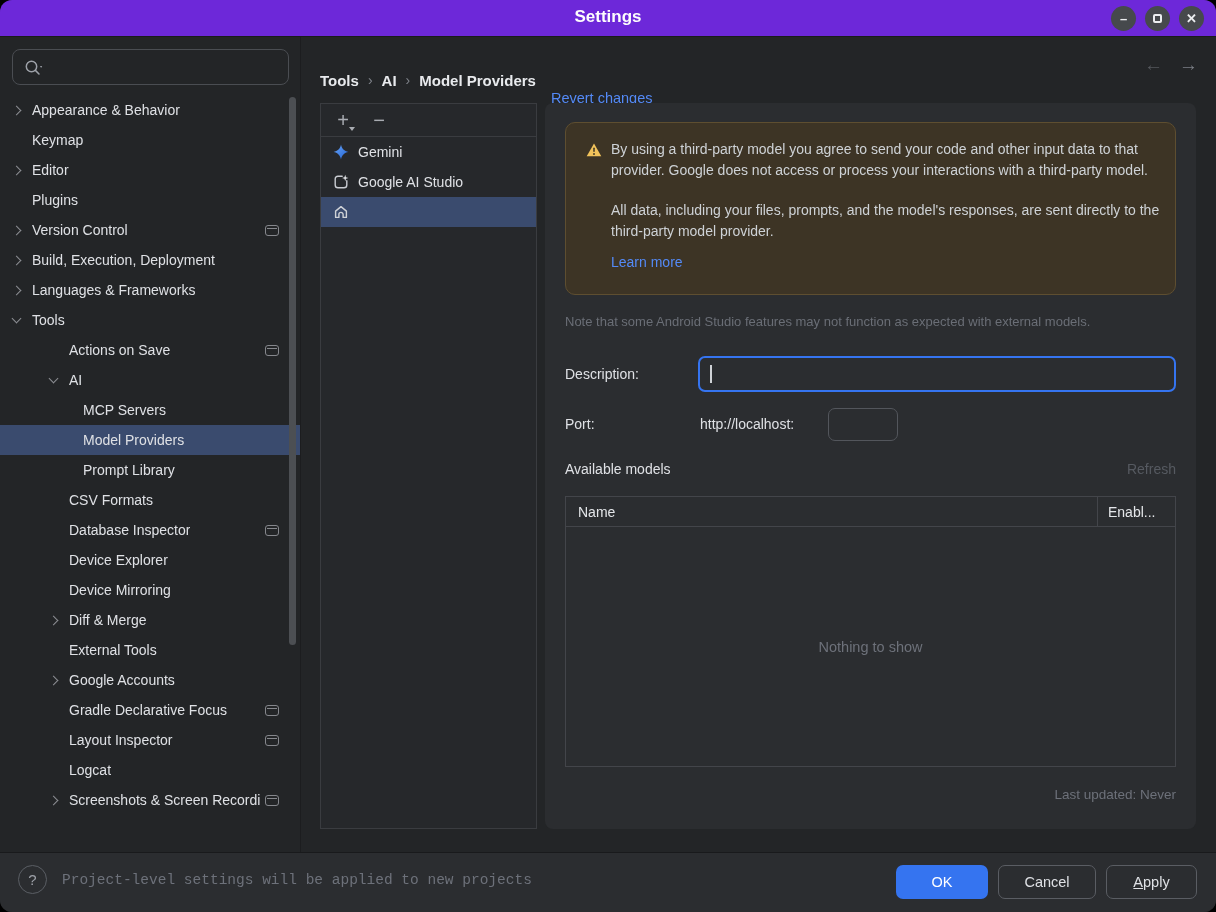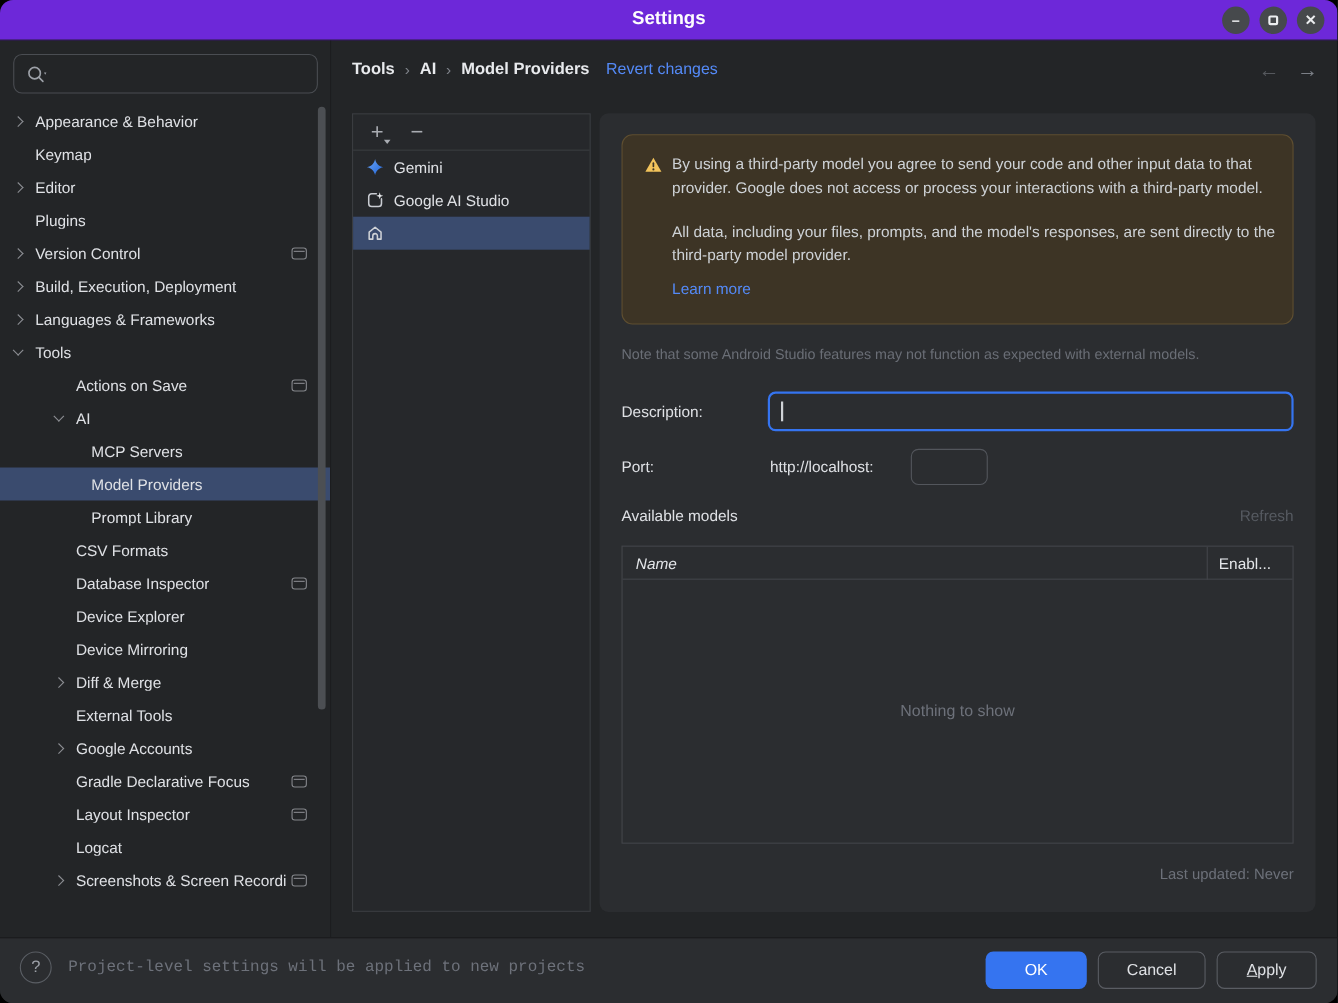--- a/index.html
+++ b/index.html
@@ -22,21 +22,21 @@
   
   .search-wrap { position:absolute; left:12px; top:49px; width:277px; height:36px;
     border:1px solid #4a4d52; border-radius:8px; background:transparent; }
   .search-icon { position:absolute; left:11px; top:9px; width:20px; height:18px; }
   .search-input { position:absolute; left:36px; top:2px; right:6px; height:30px;
     background:transparent; border:none; outline:none; color:#dfe1e5; font-size:14px; }
   .vdivider { position:absolute; left:300px; top:37px; width:1px; height:815px; background:#1c1d1f; }
   .breadcrumb { position:absolute; left:320px; top:54px; display:flex; align-items:center; gap:9px; font-size:15px; }
   .crumb { font-weight:bold; color:#e8eaed; }
   .crumb-sep { color:#7f838a; font-size:14px; }
-  .revert-link { color:#548af7; font-weight:normal; margin-left:6px; font-size:14.5px; }
+  .revert-link { color:#548af7; font-weight:normal; margin-left:6px; font-size:14.5px;margin-top:36px; }
   .nav-arrows { position:absolute; right:18px; top:54px; display:flex; gap:16px; font-size:19px; }
   .nav-back { color:#55585d; }
   .nav-fwd { color:#7b7f86; }
   
   .sidebar { position:absolute; left:0; top:95px; width:300px; height:757px; overflow:hidden; }
   .trow { display:flex; align-items:center; height:30px; cursor:default; }
   .trow.lvl0 { padding-left:3px; }
   .trow.lvl1 { padding-left:40px; }
   .trow.lvl2 { padding-left:54px; }
   .trow.selected { background:#3a4b6e; }
@@ -77,21 +77,21 @@
     border:2px solid #3574f0; border-radius:7px; background:#2b2d30; }
   .caret { position:absolute; left:10px; top:7px; width:1.5px; height:18px; background:#cfd2d6; }
   .port-prefix { position:absolute; left:155px; top:305px; line-height:32px; color:#dfe1e5; }
   .port-input { position:absolute; left:283px; top:305px; width:70px; height:33px;
     border:1px solid #53565c; border-radius:7px; background:transparent; }
   .avail-label { position:absolute; left:20px; top:358px; color:#dfe1e5; }
   .refresh { position:absolute; right:20px; top:358px; color:#565a61; }
   .mtable { position:absolute; left:20px; top:393px; right:20px; height:271px;
     border:1px solid #43454a; display:flex; flex-direction:column; }
   .mt-header { height:30px; display:flex; border-bottom:1px solid #43454a; align-items:center; }
-  .mt-col-name { flex:1; padding-left:12px; color:#e4e6e9;font-style:italic; }
+  .mt-col-name { flex:1; padding-left:12px; color:#e4e6e9; }
   .mt-col-enabled { width:78px; padding-left:10px; border-left:1px solid #43454a;
     height:30px; display:flex; align-items:center; color:#e4e6e9; }
   .mt-body { flex:1; display:flex; align-items:center; justify-content:center; }
   .mt-empty { color:#6d717a; font-size:14.5px; }
   .last-updated { position:absolute; right:20px; top:684px; color:#6d717a; font-size:13.5px; }
   
   .footer { position:absolute; left:0; right:0; top:852px; height:60px;
     background:#2b2d30; border-top:1px solid #191a1c; }
   .help-circle { position:absolute; left:18px; top:12px; width:29px; height:29px;
     border:1.3px solid #5a5e64; border-radius:50%; display:flex; align-items:center;

